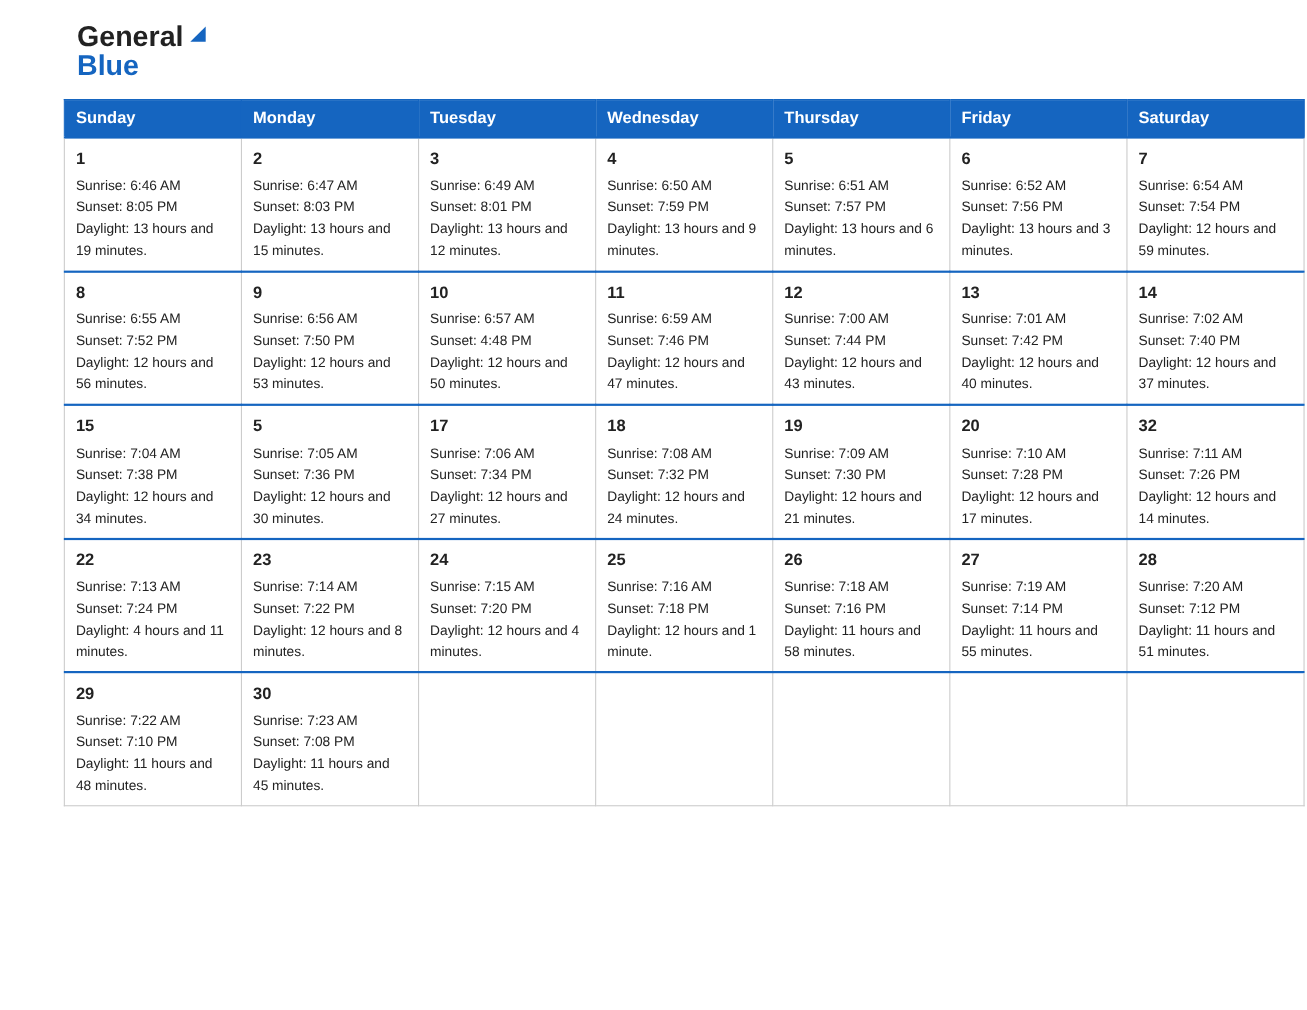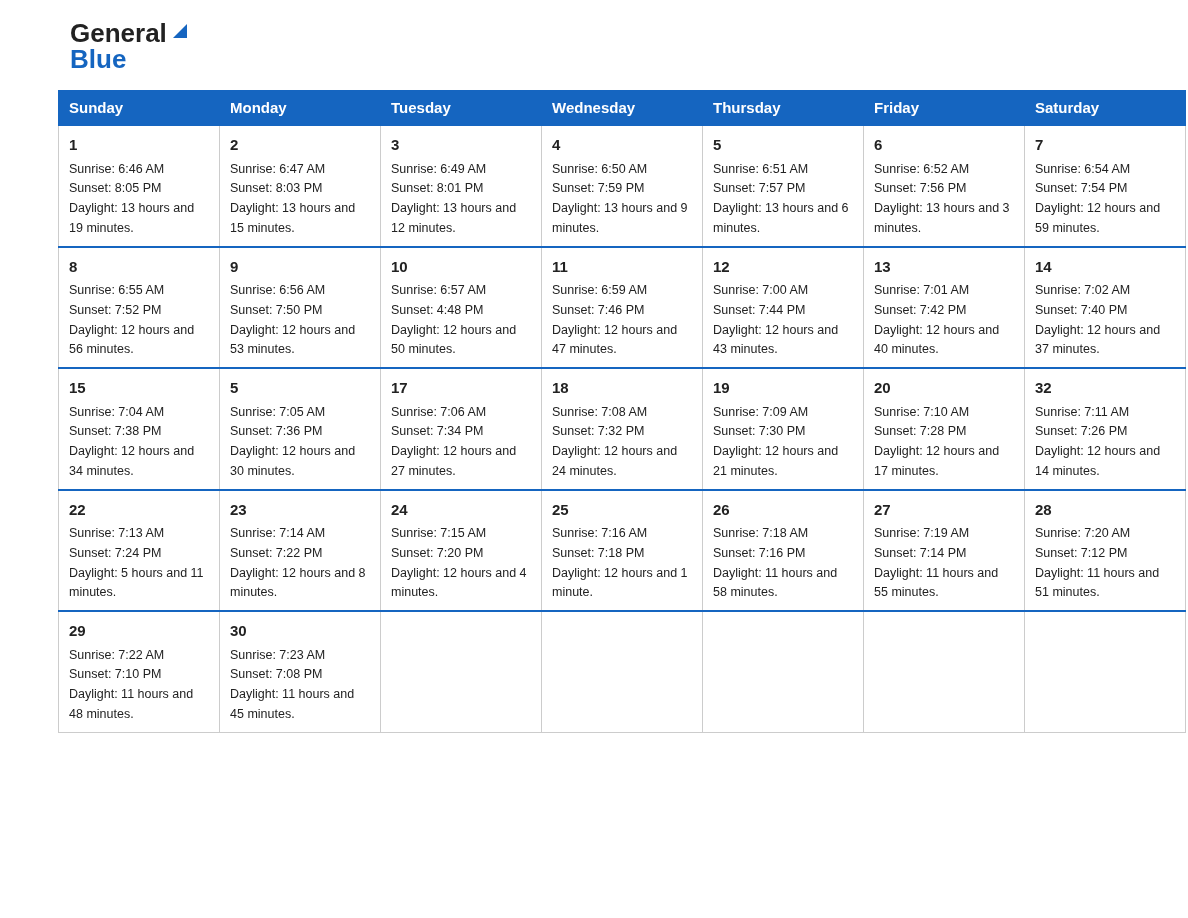--- a/index.html
+++ b/index.html
@@ -256,21 +256,21 @@
         <span class="cell-info">Sunrise: 7:11 AM</span><br>
         <span class="cell-info">Sunset: 7:26 PM</span><br>
         <span class="cell-info">Daylight: 12 hours and 14 minutes.</span>
       </td>
       </tr>
       <tr>
         <td>
         <span class="cell-number">22</span>
         <span class="cell-info">Sunrise: 7:13 AM</span><br>
         <span class="cell-info">Sunset: 7:24 PM</span><br>
-        <span class="cell-info">Daylight: 5 hours and 11 minutes.</span>
+        <span class="cell-info">Daylight: 4 hours and 11 minutes.</span>
       </td>
         <td>
         <span class="cell-number">23</span>
         <span class="cell-info">Sunrise: 7:14 AM</span><br>
         <span class="cell-info">Sunset: 7:22 PM</span><br>
         <span class="cell-info">Daylight: 12 hours and 8 minutes.</span>
       </td>
         <td>
         <span class="cell-number">24</span>
         <span class="cell-info">Sunrise: 7:15 AM</span><br>

